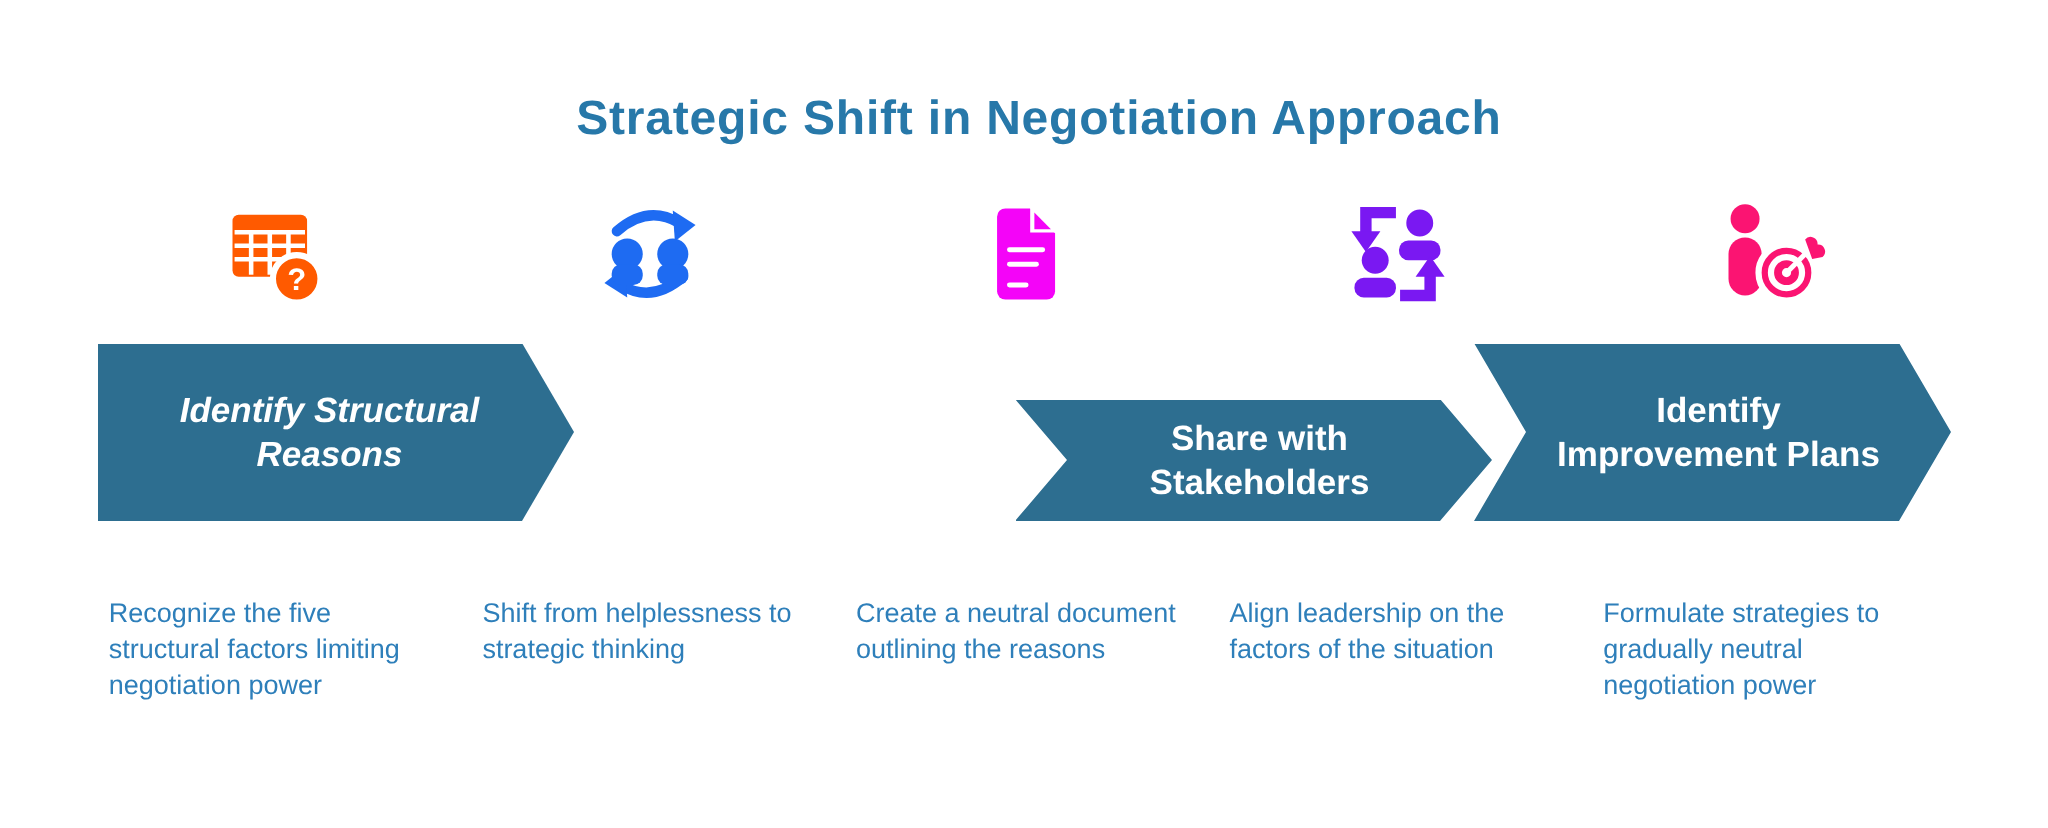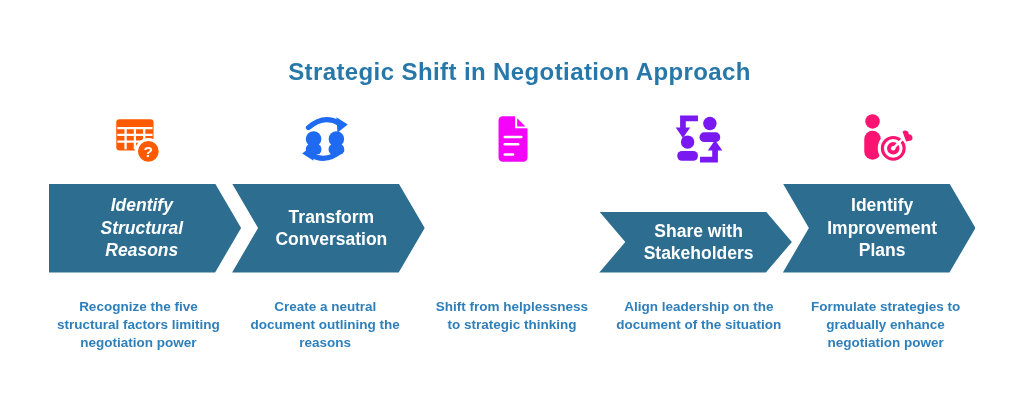--- a/index.html
+++ b/index.html
@@ -10,21 +10,21 @@
     height: 414px;
     overflow: hidden;
     font-family: "Liberation Sans", "DejaVu Sans", sans-serif;
   }
   .canvas {
     position: relative;
     width: 1024px;
     height: 414px;
   }
   .title {
-    margin: 12px;
+    margin: 0;
     padding-top: 46px;
     text-align: center;
     font-size: 24px;
     font-weight: 800;
     letter-spacing: 0.4px;
     padding-left: 15px;
   }
   .row {
     display: flex;
     margin: 0 45px;
@@ -83,25 +83,25 @@
     padding: 0 30px 0 36px;
   }
   .arrow.first .arrow-label { padding-left: 24px; font-style: italic; }
   
   .descs-row {
     margin-top: 22px;
     align-items: flex-start;
   }
   .desc {
     max-width: 168px;
-    margin: 0 auto;
+    margin: 12px auto;
     font-size: 13.5px;
-    font-weight: 700;
+    font-weight: 400;
     line-height: 1.32;
-    text-align: center;
+    text-align: left;
   }
 </style>
 </head>
 <body>
 
 <div class="canvas">
 
   <h1 class="title" style="color: rgb(39, 120, 169);">Strategic Shift in Negotiation Approach</h1>
 
   <div class="row icons-row">
@@ -181,52 +181,46 @@
 
   <div class="row arrows-row">
     <div class="arrow first">
       <div class="arrow-shell"></div>
       <div class="arrow-fill" style="color: rgb(45, 110, 144);">
         <span class="arrow-label">Identify Structural Reasons</span>
       </div>
     </div>
     <div class="arrow">
       <div class="arrow-shell"></div>
-      <div class="arrow-fill" style="color: rgb(45, 110, 144);">
-        <span class="arrow-label">Transform Conversation</span>
-      </div>
-    </div>
-    <div class="arrow">
-      <div class="arrow-shell"></div>
     </div>
     <div class="arrow">
       <div class="arrow-shell"></div>
       <div class="arrow-fill" style="color: rgb(45, 110, 144); margin-top: 28px;">
         <span class="arrow-label">Share with Stakeholders</span>
       </div>
     </div>
     <div class="arrow">
       <div class="arrow-shell"></div>
       <div class="arrow-fill" style="color: rgb(45, 110, 144);">
         <span class="arrow-label">Identify Improvement Plans</span>
       </div>
     </div>
   </div>
 
   <div class="row descs-row">
     <div class="col">
       <div class="desc" style="color: rgb(46, 127, 186);">Recognize the five structural factors limiting negotiation power</div>
     </div>
     <div class="col">
+      <div class="desc" style="color: rgb(46, 127, 186);">Shift from helplessness to strategic thinking</div>
+    </div>
+    <div class="col">
       <div class="desc" style="color: rgb(46, 127, 186);">Create a neutral document outlining the reasons</div>
     </div>
     <div class="col">
-      <div class="desc" style="color: rgb(46, 127, 186);">Shift from helplessness to strategic thinking</div>
-    </div>
-    <div class="col">
-      <div class="desc" style="color: rgb(46, 127, 186);">Align leadership on the document of the situation</div>
-    </div>
-    <div class="col">
-      <div class="desc" style="color: rgb(46, 127, 186);">Formulate strategies to gradually enhance negotiation power</div>
+      <div class="desc" style="color: rgb(46, 127, 186);">Align leadership on the factors of the situation</div>
+    </div>
+    <div class="col">
+      <div class="desc" style="color: rgb(46, 127, 186);">Formulate strategies to gradually neutral negotiation power</div>
     </div>
   </div>
 
 </div>
 
 </body></html>

